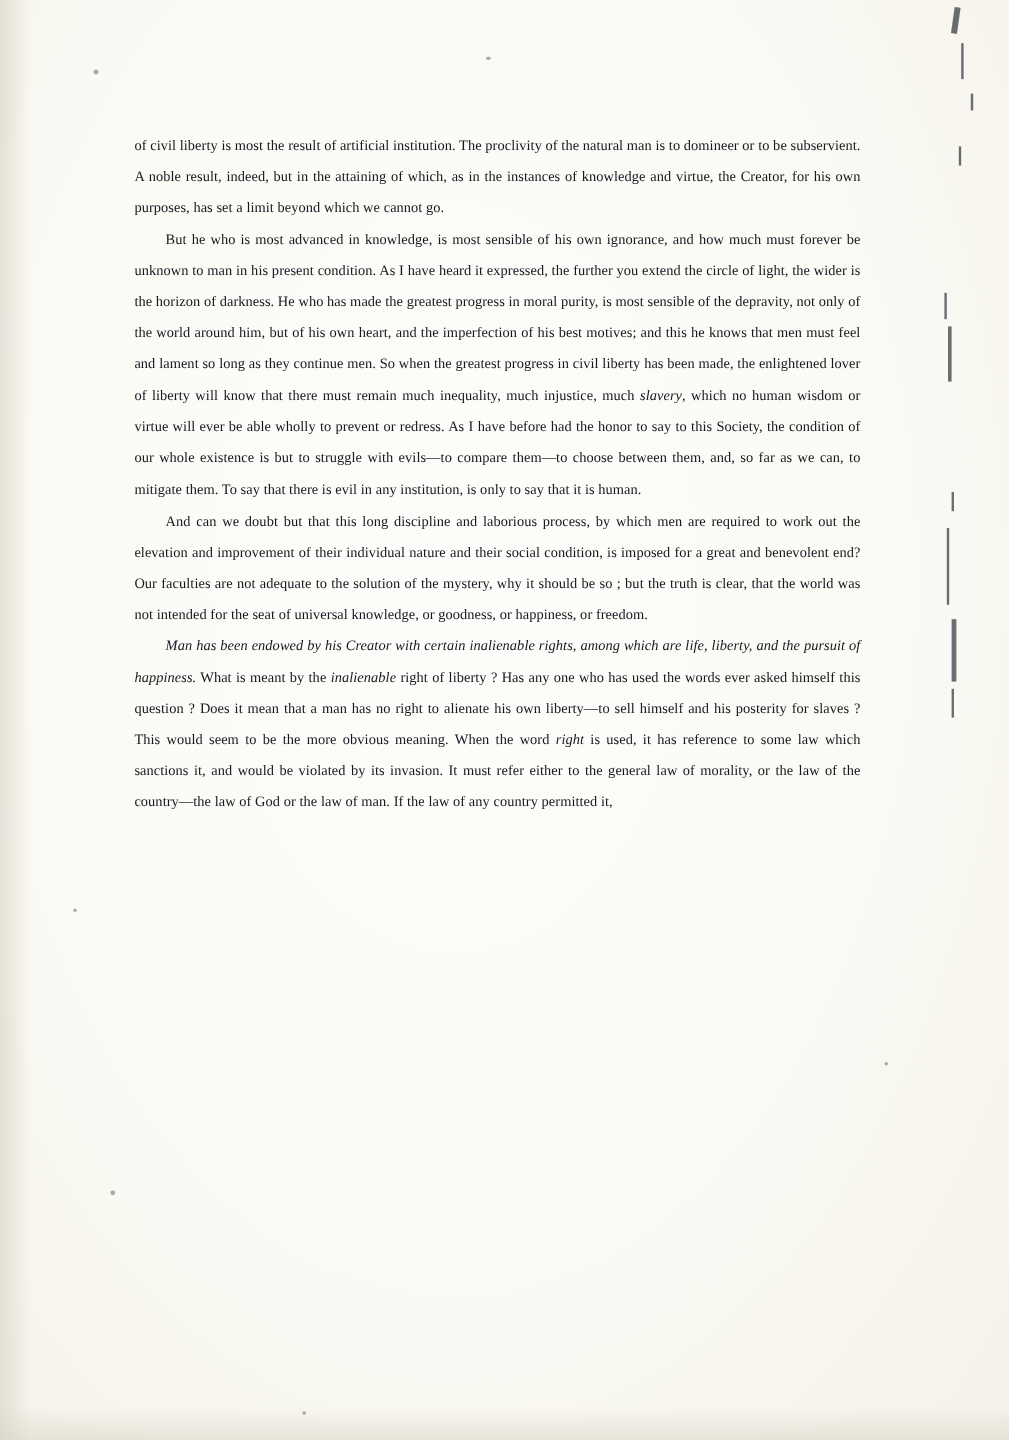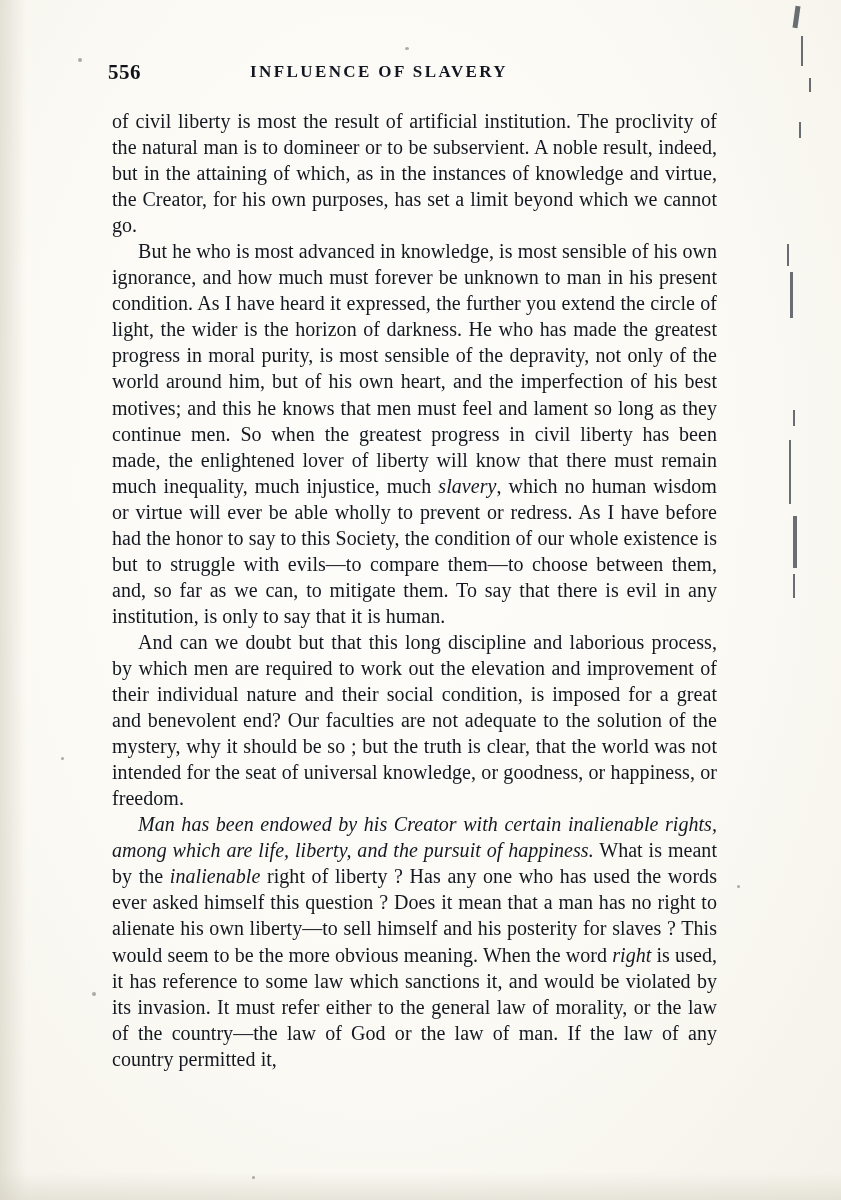--- a/index.html
+++ b/index.html
@@ -55,21 +55,21 @@
     white-space: nowrap;
   }
   .body-col {
     position: absolute;
     top: 108px;
     left: 112px;
     width: 605px;
   }
   p.para {
     margin: 0;
-    font-size: 20px;
+    font-size: 12px;
     line-height: 26.05px;
     text-align: justify;
     text-justify: inter-word;
     color: #141820;
     letter-spacing: 0.05px;
   }
   p.indent {
     text-indent: 26px;
   }
   em.it { }
@@ -133,24 +133,20 @@
     <i style="right:30px;top:78px;width:2px;height:14px;"></i>
     <i style="right:40px;top:122px;width:2px;height:16px;"></i>
     <i style="right:52px;top:244px;width:2px;height:22px;"></i>
     <i style="right:48px;top:272px;width:3px;height:46px;"></i>
     <i style="right:46px;top:410px;width:2px;height:16px;"></i>
     <i style="right:50px;top:440px;width:2px;height:64px;"></i>
     <i style="right:44px;top:516px;width:4px;height:52px;"></i>
     <i style="right:46px;top:574px;width:2px;height:24px;"></i>
   </div>
 
-  <div class="header">
-    <div class="folio">556</div>
-    <div class="running-head">INFLUENCE OF SLAVERY</div>
-  </div>
 
   <div class="body-col">
     <p class="para">of civil liberty is most the result of artificial institution. The proclivity of the natural man is to domineer or to be subservient. A noble result, indeed, but in the attaining of which, as in the instances of knowledge and virtue, the Creator, for his own purposes, has set a limit beyond which we cannot go.</p>
 
     <p class="para indent"><span>But he who is most advanced in knowledge, is most sensible of his own ignorance, and how much must forever be unknown to man in his present condition. As I have heard it expressed, the further you extend the circle of light, the wider is the horizon of darkness. He who has made the greatest progress in moral purity, is most sensible of the depravity, not only of the world around him, but of his own heart, and the imperfection of his best motives; and this he knows that men must feel and lament so long as they continue men. So when the greatest progress in civil liberty has been made, the enlightened lover of liberty will know that there must remain much inequality, much injustice, much </span><em class="it">slavery</em><span>, which no human wisdom or virtue will ever be able wholly to prevent or redress. As I have before had the honor to say to this Society, the condition of our whole existence is but to struggle with evils—to compare them—to choose between them, and, so far as we can, to mitigate them. To say that there is evil in any institution, is only to say that it is human.</span></p>
 
     <p class="para indent">And can we doubt but that this long discipline and laborious process, by which men are required to work out the elevation and improvement of their individual nature and their social condition, is imposed for a great and benevolent end? Our faculties are not adequate to the solution of the mystery, why it should be so ; but the truth is clear, that the world was not intended for the seat of universal knowledge, or goodness, or happiness, or freedom.</p>
 
     <p class="para indent"><em class="it">Man has been endowed by his Creator with certain inalienable rights, among which are life, liberty, and the pursuit of happiness.</em><span> What is meant by the </span><em class="it">inalienable</em><span> right of liberty ? Has any one who has used the words ever asked himself this question ? Does it mean that a man has no right to alienate his own liberty—to sell himself and his posterity for slaves ? This would seem to be the more obvious meaning. When the word </span><em class="it">right</em><span> is used, it has reference to some law which sanctions it, and would be violated by its invasion. It must refer either to the general law of morality, or the law of the country—the law of God or the law of man. If the law of any country permitted it,</span></p>
   </div>

